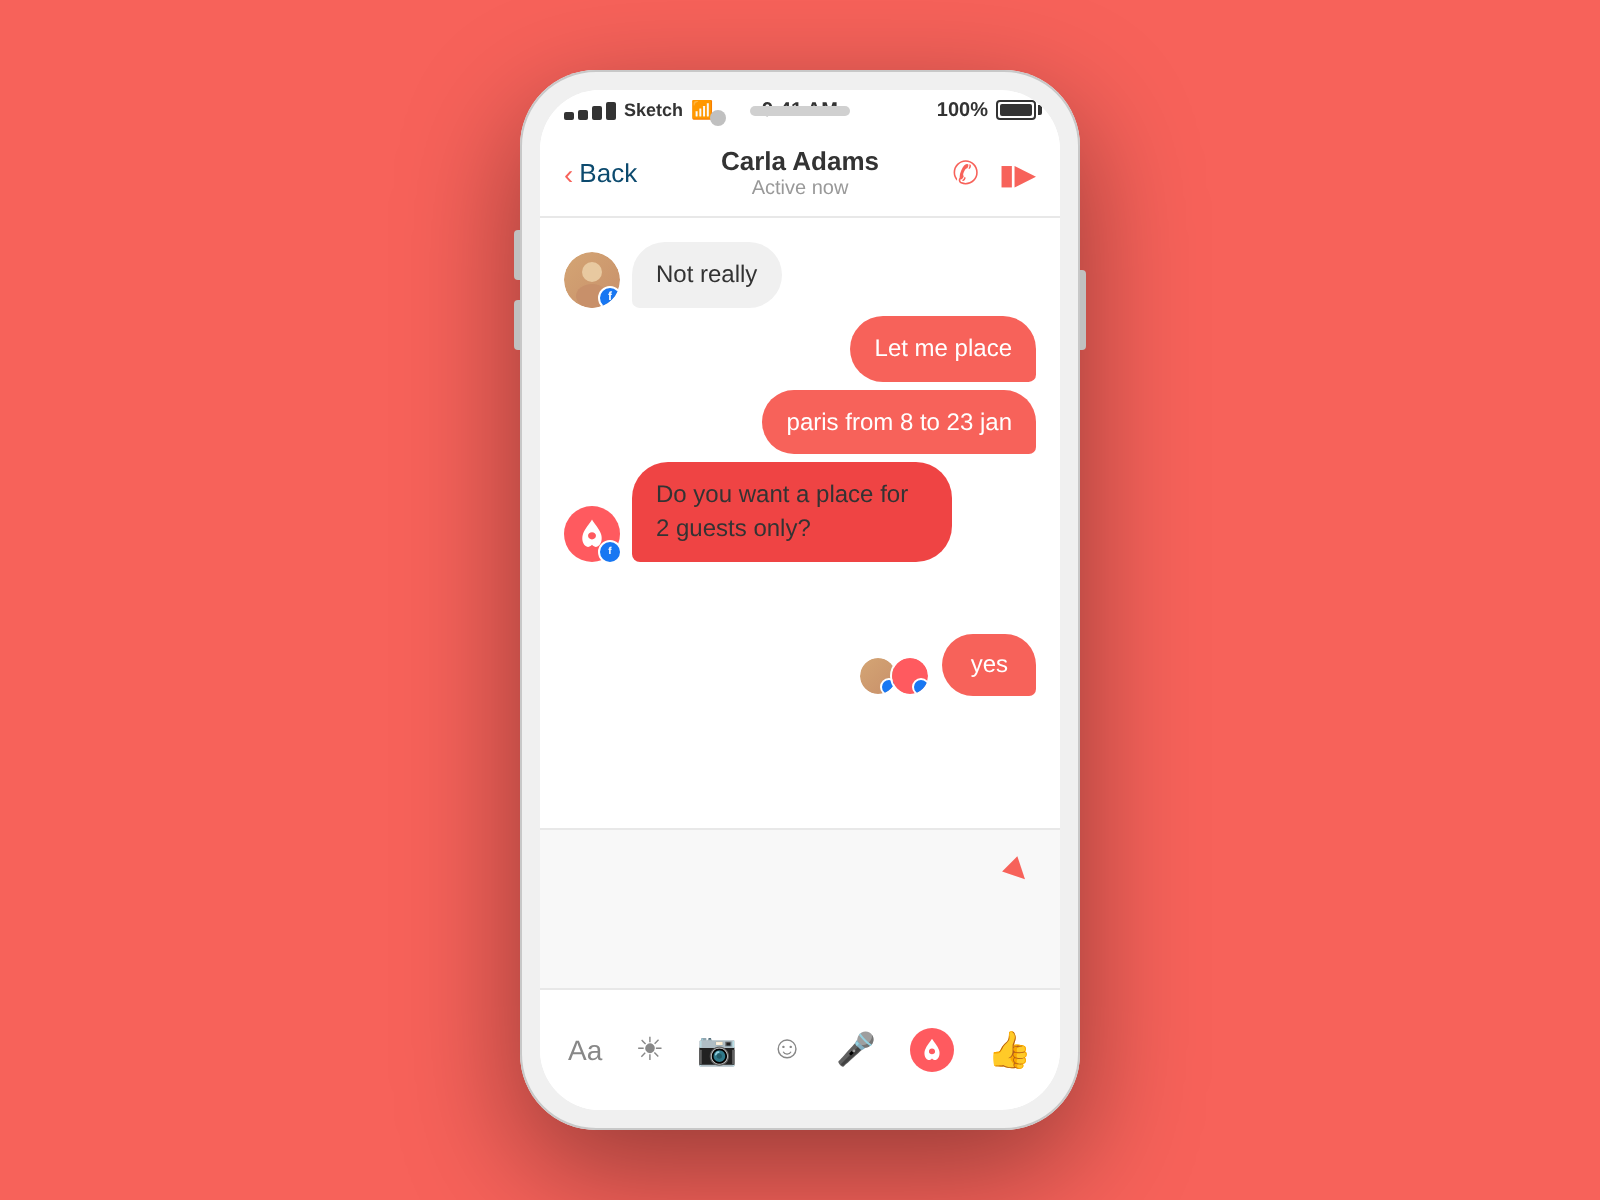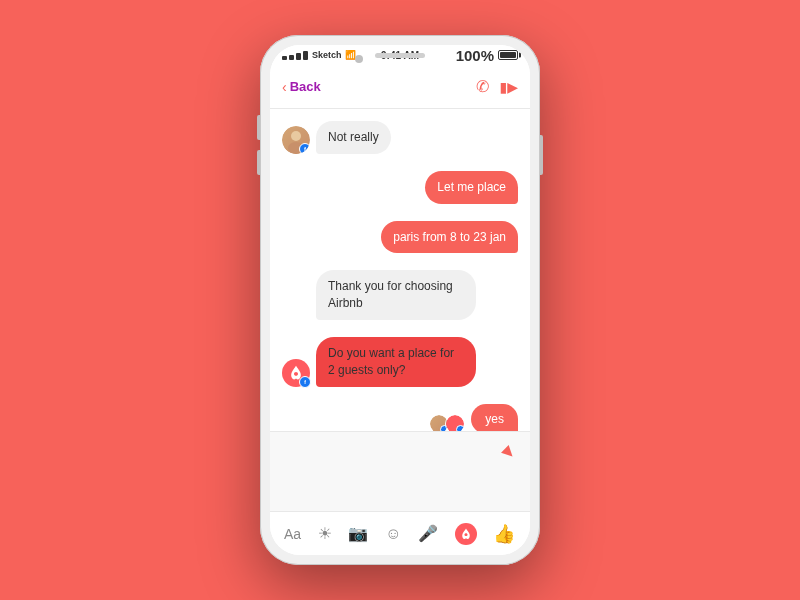--- a/index.html
+++ b/index.html
@@ -125,21 +125,21 @@
       color: #333;
       position: absolute;
       left: 50%;
       transform: translateX(-50%);
     }
 
     .status-right {
       display: flex;
       align-items: center;
       gap: 4px;
-      font-size: 15px;
+      font-size: 10px;
       font-weight: 600;
       color: #333;
     }
 
     .battery {
       width: 20px;
       height: 10px;
       border: 1.5px solid #333;
       border-radius: 2px;
       position: relative;
@@ -217,21 +217,21 @@
     }
 
     
     .messages-area {
       flex: 1;
       overflow-y: auto;
       background: white;
       padding: 12px;
       display: flex;
       flex-direction: column;
-      gap: 17px;
+      gap: 4px;
     }
 
     .message-row {
       display: flex;
       align-items: flex-end;
       gap: 6px;
     }
 
     .message-row.outgoing {
       flex-direction: row-reverse;
@@ -328,21 +328,21 @@
     .suggested-area {
       background: #f8f8f8;
       padding: 10px 12px;
       flex-shrink: 0;
       min-height: 80px;
       border-top: 1px solid #e8e8e8;
     }
 
     
     .bottom-toolbar {
-      height: 44px;
+      height: 61px;
       background: white;
       border-top: 1px solid #e8e8e8;
       display: flex;
       align-items: center;
       justify-content: space-between;
       padding: 0 14px;
       flex-shrink: 0;
     }
 
     .user-avatars {
@@ -411,21 +411,25 @@
         <span>100%</span>
         <div class="battery">
           <div class="battery-fill"></div>
         </div>
       </div>
     </div>
 
     <div class="nav-bar" style="position:relative;">
       <div class="nav-back">
         <span style="font-size:14px;color:#F7625A;">‹</span>
-        <span style="color:#a21caf;font-size:13px;font-weight:bold;">Back</span>
+        <span style="color:#0c4a6e;font-size:13px;">Back</span>
+      </div>
+      <div class="nav-center">
+        <div class="nav-title">Carla Adams</div>
+        <div class="nav-subtitle">Active now</div>
       </div>
       <div class="nav-actions">
         <span class="nav-icon">✆</span>
         <span class="nav-icon" style="font-size:14px;">▮▶</span>
       </div>
     </div>
 
     <div class="messages-area">
 
       <div class="message-row">
@@ -450,44 +454,39 @@
           <span>Let me place</span>
         </div>
       </div>
 
       <div class="message-row outgoing">
         <div class="bubble outgoing">
           <span>paris from 8 to 23 jan</span>
         </div>
       </div>
 
-      <div class="message-row" style="padding-left:34px;">
-        <div class="bubble incoming">
-          <span>Thank you for choosing Airbnb</span>
-        </div>
-      </div>
 
       <div class="message-row">
         <div class="airbnb-avatar">
 
           <svg width="18" height="18" viewBox="0 0 100 100" fill="white">
             <path d="M50 10 C45 20 30 35 25 50 C20 65 25 80 35 85 C40 87 45 85 50 80 C55 85 60 87 65 85 C75 80 80 65 75 50 C70 35 55 20 50 10Z M50 65 C44 65 39 61 39 55 C39 49 44 45 50 45 C56 45 61 49 61 55 C61 61 56 65 50 65Z"></path>
           </svg>
           <div class="airbnb-badge">
             <span style="color:white;font-size:5px;font-weight:900;">f</span>
           </div>
         </div>
         <div class="bubble airbnb-bot">
           <span>Do you want a place for 2 guests only?</span>
         </div>
       </div>
 
       <div class="message-row outgoing" style="align-items:flex-end;">
         <div style="display:flex;flex-direction:column;align-items:flex-end;gap:4px;">
-          <div class="bubble outgoing" style="padding: 7px 14px;">
+          <div class="bubble outgoing" style="padding: 7px 14px; margin-top: 32px;">
             <span>yes</span>
           </div>
         </div>
         <div class="user-avatars" style="margin-left:4px;">
           <div class="small-avatar">
             <div class="small-avatar-img" style="background: linear-gradient(135deg, #d4a574, #c8906a);"></div>
             <div class="small-avatar-badge"></div>
           </div>
           <div class="small-avatar" style="margin-left:-4px;">
             <div class="small-avatar-img" style="background:#FF5A5F;"></div>

